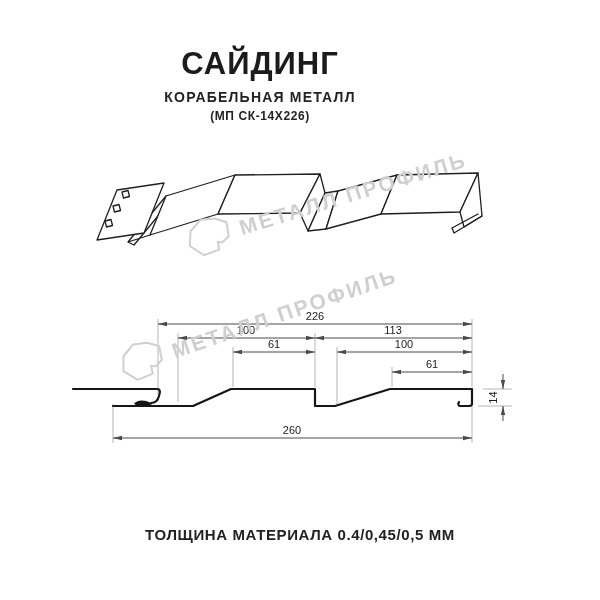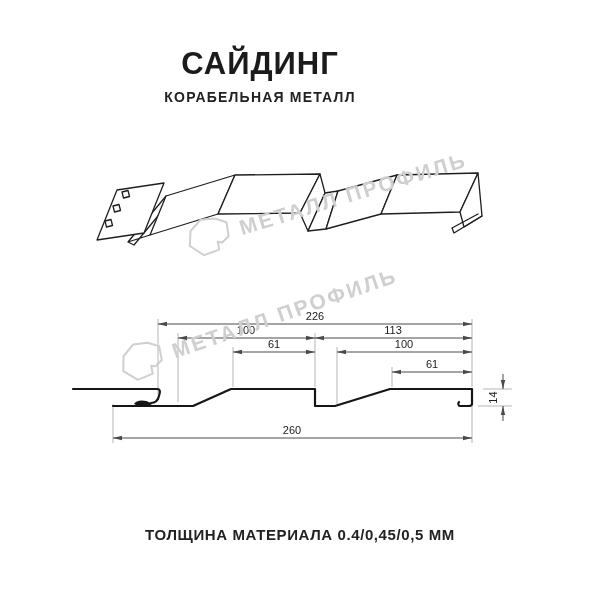--- a/index.html
+++ b/index.html
@@ -35,20 +35,21 @@
   .arr{fill:#4a4a4a;stroke:none;}
 </style>
 </head>
 <body>
 
 <div class="stage">
 
   <div class="hdr">
     <div class="title">САЙДИНГ</div>
     <div class="subtitle">КОРАБЕЛЬНАЯ МЕТАЛЛ</div>
+    <div class="model">(МП СК-14Х226)</div>
   </div>
 
   <svg class="svg3d" viewBox="0 0 440 132">
 
     <path class="ln" d="M48,94 L86,48 M54,97 L92,51 M48,94 L54,97 M48,94 L70,87"></path>
 
     <path class="face" d="M86,48 L155,27 L138,66 L70,87 Z"></path>
 
     <path class="face" d="M138,66 L155,27 L240,26 L220,65 Z"></path>
 

